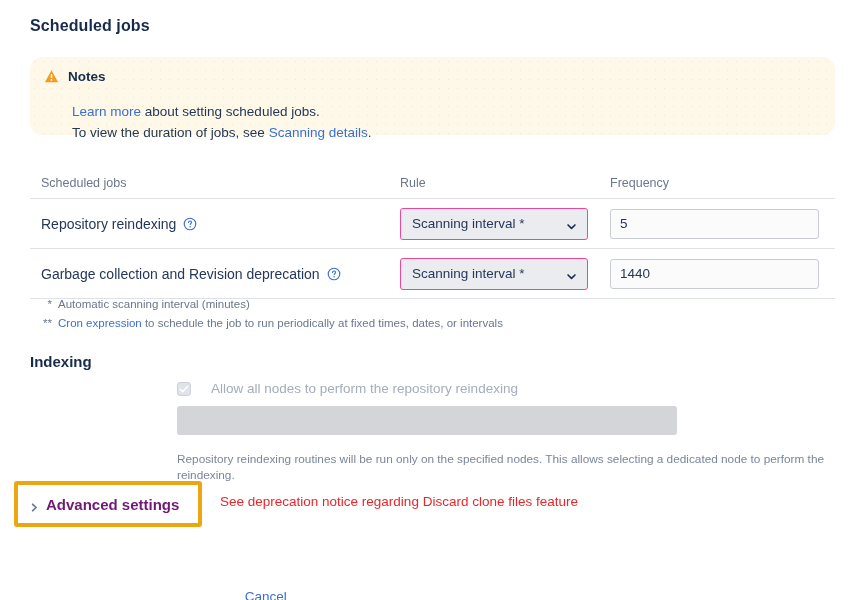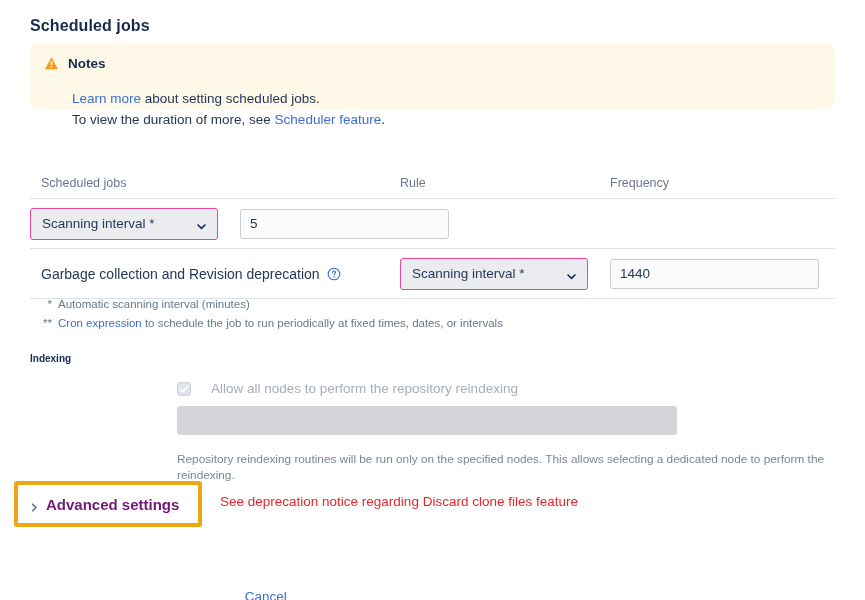--- a/index.html
+++ b/index.html
@@ -14,26 +14,26 @@
 
   
   .page-title {
     position: absolute; left: 30px; top: 17px;
     font-size: 16px; font-weight: bold; color: #172b4d;
     letter-spacing: .1px;
   }
 
   
   .notes-panel {
-    position: absolute; left: 30px; top: 44px;
-    width: 805px; height: 65px;
+    position: absolute; left: 30px; top: 57px;
+    width: 805px; height: 78px;
     background-color: #fdf8e7;
     background-image: radial-gradient(#f2e6c4 0.9px, transparent 1px);
     background-size: 9px 9px;
-    border-radius: 8px;
+    border-radius: 13px;
   }
   .notes-head { position: absolute; left: 14px; top: 12px; display: flex; align-items: center; gap: 9px; }
   .warn-icon { width: 15px; height: 15px; display: block; }
   .notes-title { font-size: 13.5px; font-weight: bold; color: #172b4d; }
   .notes-body { position: absolute; left: 42px; top: 44px; font-size: 13.5px; color: #253858; line-height: 21px; }
   .notes-body a, .link { color: #3b6fd4; text-decoration: none; cursor: pointer; margin-top: 20px; }
 
   
   .jobs-table { position: absolute; left: 30px; top: 168px; width: 805px; }
   .jt-row { display: flex; align-items: center; position: relative; }
@@ -71,21 +71,21 @@
   }
 
   
   .footnotes { position: absolute; left: 36px; top: 295px; font-size: 11.5px; line-height: 19px; color: #6b778c; }
   .fn-row { display: flex; }
   .fn-mark { width: 22px; text-align: right; padding-right: 6px; flex: none; }
 
   
   .section-title {
     position: absolute; left: 30px; top: 353px;
-    font-size: 10px; font-weight: bold; color: #172b4d;
+    font-size: 15px; font-weight: bold; color: #172b4d;
   }
   .chk-row { position: absolute; left: 177px; top: 381px; display: flex; align-items: center; gap: 20px; }
   .chk-box { width: 14px; height: 14px; display: block; }
   .chk-label { font-size: 13.5px; color: #a5adba; }
   .disabled-input {
     position: absolute; left: 177px; top: 406px;
     width: 500px; height: 29px; background: #d4d5d8; border-radius: 3px;
     border: none;
   }
   .help-text {
@@ -140,34 +140,46 @@
           <circle cx="8" cy="11.6" r="0.95" fill="#ffffff"></circle>
         </svg>
       </span>
       <span class="notes-title">Notes</span>
     </div>
     <div class="notes-body">
       <div>
         <a class="link">Learn more</a><span> about setting scheduled jobs.</span>
       </div>
       <div>
-        <span>To view the duration of more, see </span><a class="link">Scheduler feature</a><span>.</span>
+        <span>To view the duration of jobs, see </span><a class="link">Scanning details</a><span>.</span>
       </div>
     </div>
   </div>
 
   <div class="jobs-table">
 
     <div class="jt-row jt-head">
       <div class="jt-cell c-name">Scheduled jobs</div>
       <div class="jt-cell c-rule">Rule</div>
       <div class="jt-cell c-freq">Frequency</div>
     </div>
 
     <div class="jt-row jt-body-row">
+      <div class="c-name">
+        <span class="job-name">
+          <span>Repository reindexing</span>
+          <span class="help-icon">
+            <svg viewBox="0 0 16 16" width="14" height="14" aria-hidden="true">
+              <circle cx="8" cy="8" r="6.6" fill="none" stroke="#3b6fd4" stroke-width="1.3"></circle>
+              <path d="M6.3 6.2c0-1 .8-1.7 1.8-1.7s1.7.7 1.7 1.6c0 1.3-1.5 1.4-1.5 2.6" fill="none" stroke="#3b6fd4" stroke-width="1.25" stroke-linecap="round"></path>
+              <circle cx="8.1" cy="11.2" r="0.85" fill="#3b6fd4"></circle>
+            </svg>
+          </span>
+        </span>
+      </div>
       <div class="c-rule">
         <div class="select-ctl">
           <span class="sel-text">Scanning interval *</span>
           <span class="chev">
             <svg viewBox="0 0 12 12" width="11" height="11" aria-hidden="true">
               <path d="M2.2 4.3 L6 8.1 L9.8 4.3" fill="none" stroke="#172b4d" stroke-width="1.7" stroke-linecap="round" stroke-linejoin="round"></path>
             </svg>
           </span>
         </div>
       </div>

